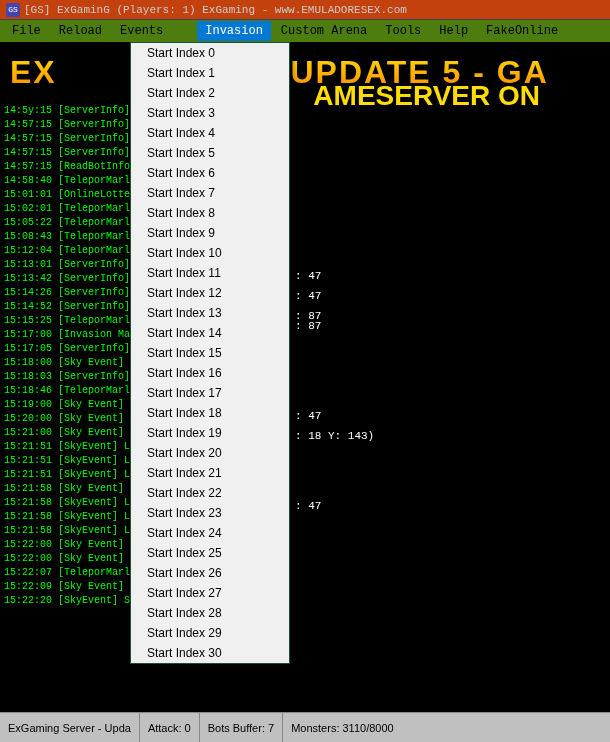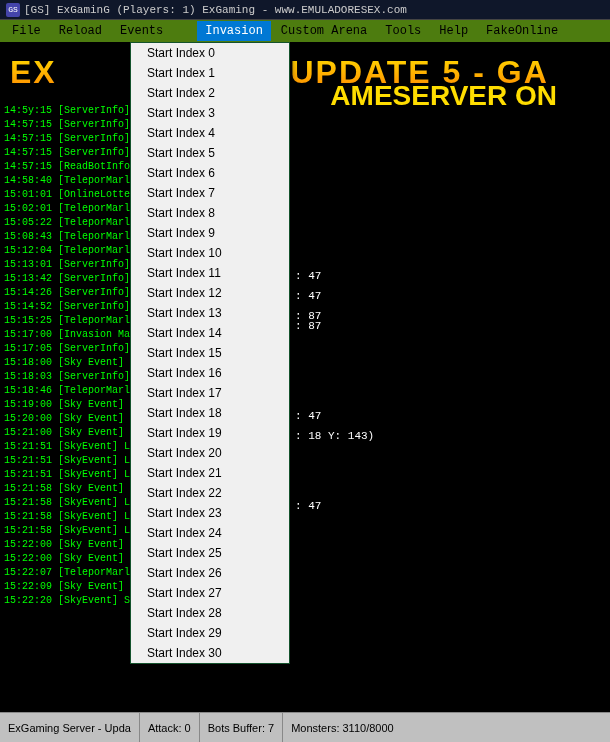--- a/index.html
+++ b/index.html
@@ -9,21 +9,21 @@
       background: #000;
       font-family: 'Courier New', monospace;
       font-size: 12px;
       color: #fff;
       overflow: hidden;
       position: relative;
     }
 
     
     #title-bar {
-      background: #0f172a;
+      background: #c2410c;
       height: 20px;
       display: flex;
       align-items: center;
       padding: 0 6px;
       font-size: 11px;
       color: #ccc;
       border-bottom: 1px solid #444;
     }
     #title-bar-icon {
       width: 14px;
@@ -179,21 +179,21 @@
     <div class="menu-item">FakeOnline</div>
   </div>
 
 <div id="game-area">
 
   <div id="header-banner">
     <div id="header-text">
       EX&nbsp;&nbsp;&nbsp;&nbsp;&nbsp;&nbsp;&nbsp;&nbsp;&nbsp;&nbsp;&nbsp;&nbsp;&nbsp;&nbsp;&nbsp;&nbsp;&nbsp;&nbsp;G UPDATE 5 - GA
     </div>
   </div>
-  <div style="position:absolute;top:38px;left:290px;color:#ffdd00;font-size:28px;font-weight:bold;font-family:Arial,sans-serif;white-space:nowrap;padding-left:17px;">
+  <div style="position:absolute;top:38px;left:290px;color:#ffdd00;font-size:28px;font-weight:bold;font-family:Arial,sans-serif;white-space:nowrap;">
     &nbsp;&nbsp;&nbsp;AMESERVER ON
   </div>
 
   <div id="log-area">
       <div class="log-line green">14:5y:15 [ServerInfo] Ques</div>
       <div class="log-line green">14:57:15 [ServerInfo] Shop</div>
       <div class="log-line green">14:57:15 [ServerInfo] Skill l</div>
       <div class="log-line green">14:57:15 [ServerInfo] Util lo</div>
       <div class="log-line green">14:57:15 [ReadBotInfo] Bot</div>
       <div class="log-line green">14:58:40 [TeleporMarlon] -</div>

